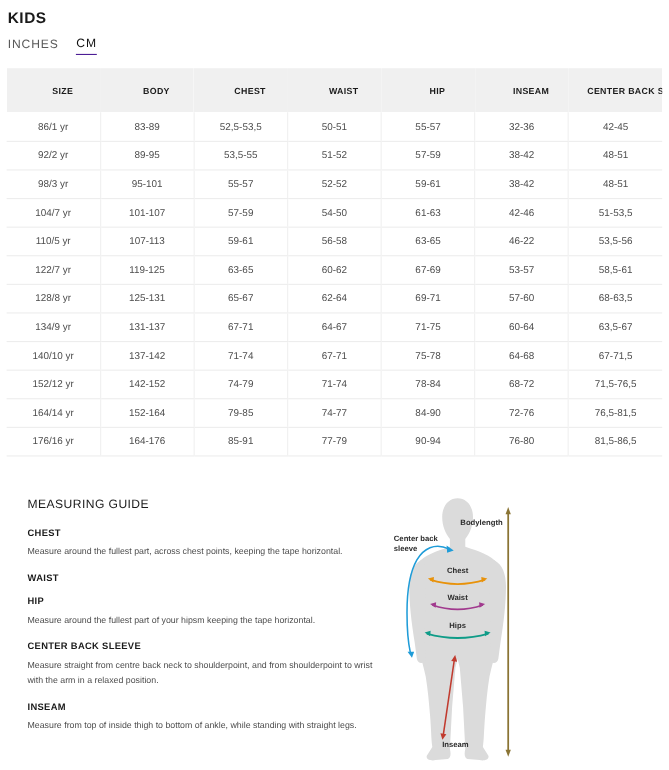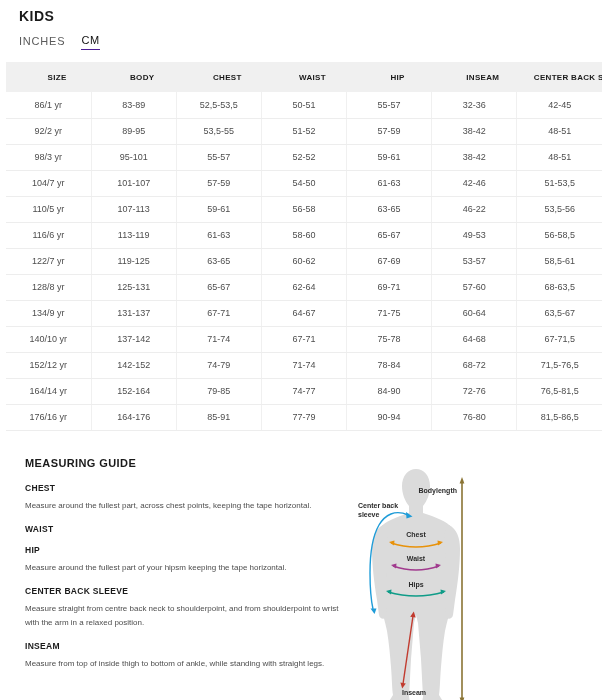--- a/index.html
+++ b/index.html
@@ -1,38 +1,38 @@
 <!DOCTYPE html>
 <html><head>
 <meta charset="utf-8">
 <style>
   * { margin:0; padding:0; box-sizing:border-box; }
   html,body { background:#fff; }
   body { font-family:"Liberation Sans", sans-serif; color:#1a1a1a; }
   .page { position:relative; width:608px; height:700px; background:#fff; overflow:hidden; }
 
   
-  .hdr { padding:8px 7px 0 7px;margin-left:12px; }
+  .hdr { padding:8px 7px 0 7px; }
   .title { font-size:14px; font-weight:bold; letter-spacing:0.5px; }
   .unit-tabs { display:flex; gap:16px; margin-top:10px; align-items:center; }
   .unit-tab { font-size:11px; letter-spacing:0.8px; color:#5a5a5a; cursor:pointer; padding-bottom:3px; }
   .unit-tab.active { color:#111; border-bottom:1px solid #4c1d95; }
 
   
   table { width:596px; margin:12px 6px 0 6px; border-collapse:collapse; table-layout:fixed; }
-  thead th { background:#f0f0f0; height:30px; font-size:8px; font-weight:bold; letter-spacing:0.3px;
+  thead th { background:#f0f0f0; height:40px; font-size:8px; font-weight:bold; letter-spacing:0.3px;
              color:#1a1a1a; text-align:center; white-space:nowrap; overflow:hidden;padding-left:17px; }
   tbody td { height:26px; font-size:9px; color:#4d4d4d; text-align:center;
              border-bottom:1px solid #ededed; white-space:nowrap; }
   tbody td + td { border-left:1px solid #f0f0f0; }
 
   
   .guide { display:flex; margin:26px 0 0 25px; }
   .guide-left { flex:0 0 322px; }
-  .guide-title { font-size:11px; font-weight:bold; letter-spacing:0.4px; margin-bottom:14px; }
+  .guide-title { font-size:11px; font-weight:normal; letter-spacing:0.4px; margin-bottom:14px;margin-top:12px; }
   .guide-item { margin-bottom:11px; }
   .guide-term { font-size:8.5px; font-weight:bold; letter-spacing:0.3px; margin-bottom:6px; }
   .guide-desc { font-size:8px; color:#4d4d4d; line-height:14px; }
 
   .guide-right { margin-left:10px; padding-top:6px; }
   .fig-label { font-size:7px; font-weight:bold; fill:#2b2b2b; }
 </style>
 </head>
 <body>
 
@@ -96,29 +96,20 @@
           <td>51-53,5</td>
         </tr>
         <tr>
           <td>110/5 yr</td>
           <td>107-113</td>
           <td>59-61</td>
           <td>56-58</td>
           <td>63-65</td>
           <td>46-22</td>
           <td>53,5-56</td>
-        </tr>
-        <tr>
-          <td>116/6 yr</td>
-          <td>113-119</td>
-          <td>61-63</td>
-          <td>58-60</td>
-          <td>65-67</td>
-          <td>49-53</td>
-          <td>56-58,5</td>
         </tr>
         <tr>
           <td>122/7 yr</td>
           <td>119-125</td>
           <td>63-65</td>
           <td>60-62</td>
           <td>67-69</td>
           <td>53-57</td>
           <td>58,5-61</td>
         </tr>

